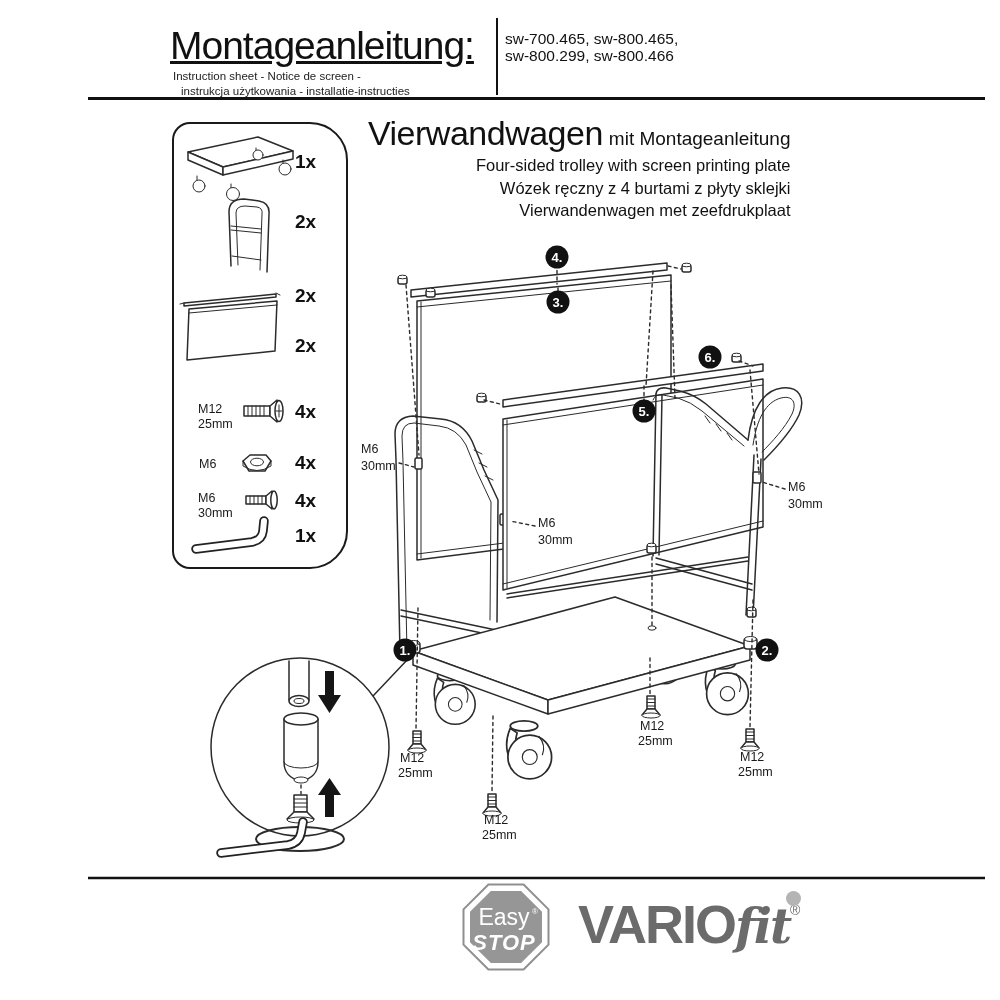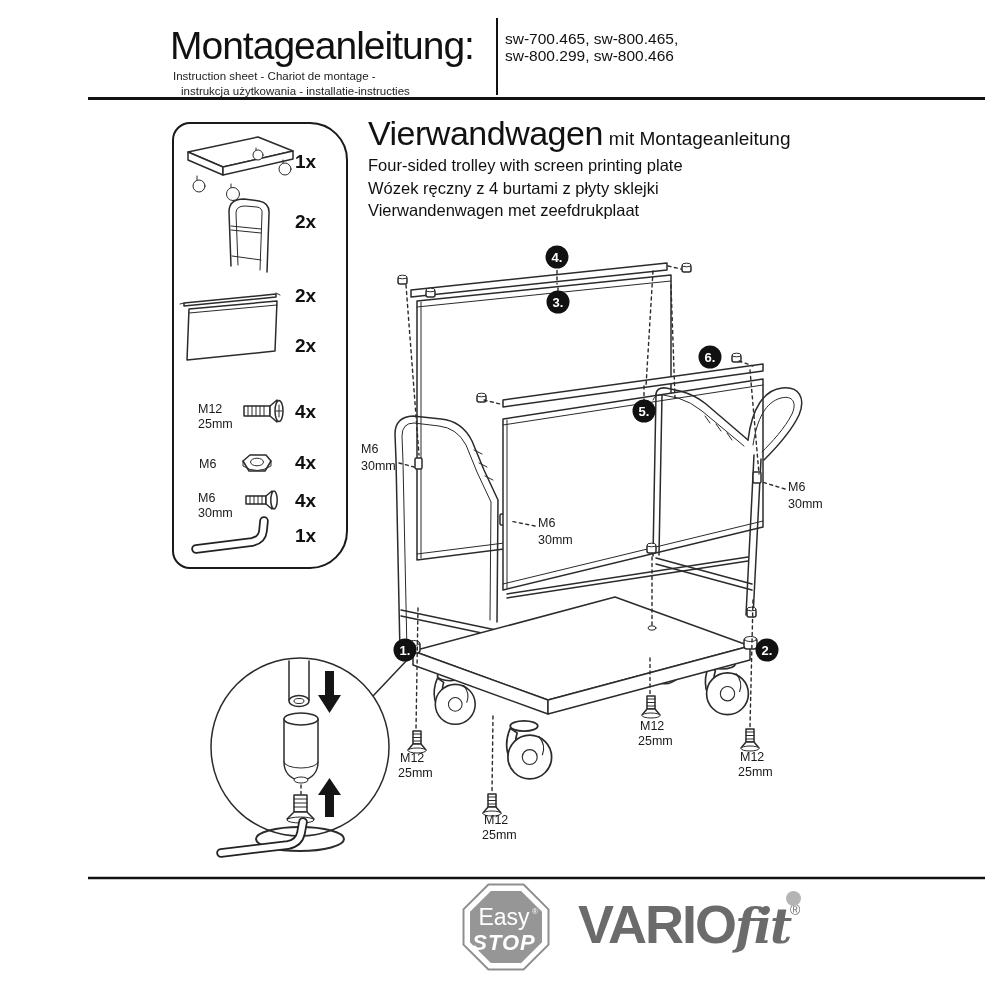--- a/index.html
+++ b/index.html
@@ -1,31 +1,31 @@
 <!DOCTYPE html>
 <html><head>
 <meta charset="utf-8">
 <style>
   html,body { margin:0; padding:0; }
   body { font-family:"Liberation Sans", sans-serif; color:#111; }
   #page {
     position:relative; width:1000px; height:1000px; background:#fff; overflow:hidden;
   }
   
-  .hdr-title { position:absolute; left:170px; top:24px; font-size:39px; letter-spacing:-1px; white-space:nowrap; }
+  .hdr-title { position:absolute; left:170px; top:24px; font-size:39px; letter-spacing:-1px; white-space:nowrap;text-decoration:underline; }
   .hdr-sub { position:absolute; left:173px; font-size:11.5px; color:#222; white-space:nowrap; }
   .hdr-sub1 { top:70px; } .hdr-sub2 { top:85px;padding-left:8px; }
   .hdr-divider { position:absolute; left:496px; top:18px; width:2px; height:77px; background:#111; }
   .hdr-codes { position:absolute; left:505px; top:30px; font-size:15.5px; line-height:17px; white-space:nowrap; }
   .hdr-rule { position:absolute; left:88px; top:97px; width:897px; height:2.5px; background:#111; }
   
   .prod { position:absolute; left:368px; top:114px; }
   .prod-name { font-size:34px; letter-spacing:-0.5px; }
   .prod-suffix { font-size:19px; margin-left:6px; }
-  .prod-sub { font-size:16.5px; line-height:19.5px; margin-top:3px; white-space:nowrap; }
+  .prod-sub { font-size:16.5px; line-height:19.5px; margin-top:3px; white-space:nowrap;text-align:right; }
   
   .parts-panel { position:absolute; left:172px; top:122px; width:172px; height:443px;
     border:2.2px solid #1a1a1a; border-radius:18px 38px 38px 18px; }
   
   .brand { position:absolute; left:578px; top:893px; color:#6b6b6b; white-space:nowrap; }
   .brand-vario { font-size:54px; font-weight:bold; letter-spacing:-2px;margin-top:16px; }
   .brand-fit { font-family:"DejaVu Serif", serif; font-style:italic; font-weight:bold; font-size:48px; letter-spacing:-2px; }
   .brand-reg { font-size:14px; vertical-align:28px; }
   .fit-dot { position:absolute; left:208px; top:-2px; width:15px; height:15px; border-radius:50%; background:#b4b4b4; }
   
@@ -42,21 +42,21 @@
   .oct-txt1 { fill:#fff; font-size:23px; text-anchor:middle; }
   .oct-reg { fill:#fff; font-size:8px; }
   .oct-txt2 { fill:#fff; font-size:22px; font-weight:bold; font-style:italic; text-anchor:middle; letter-spacing:1px; }
 </style>
 </head>
 <body>
 
 <div id="page">
 
   <div class="hdr-title">Montageanleitung:</div>
-  <div class="hdr-sub hdr-sub1">Instruction sheet - Chariot de montage -</div>
+  <div class="hdr-sub hdr-sub1">Instruction sheet - Notice de screen -</div>
   <div class="hdr-sub hdr-sub2">instrukcja użytkowania - installatie-instructies</div>
   <div class="hdr-divider"></div>
   <div class="hdr-codes">
     <div>sw-700.465, sw-800.465,</div>
     <div>sw-800.299, sw-800.466</div>
   </div>
   <div class="hdr-rule"></div>
 
   <div class="prod">
     <div><span class="prod-name">Vierwandwagen</span><span class="prod-suffix">mit Montageanleitung</span></div>

